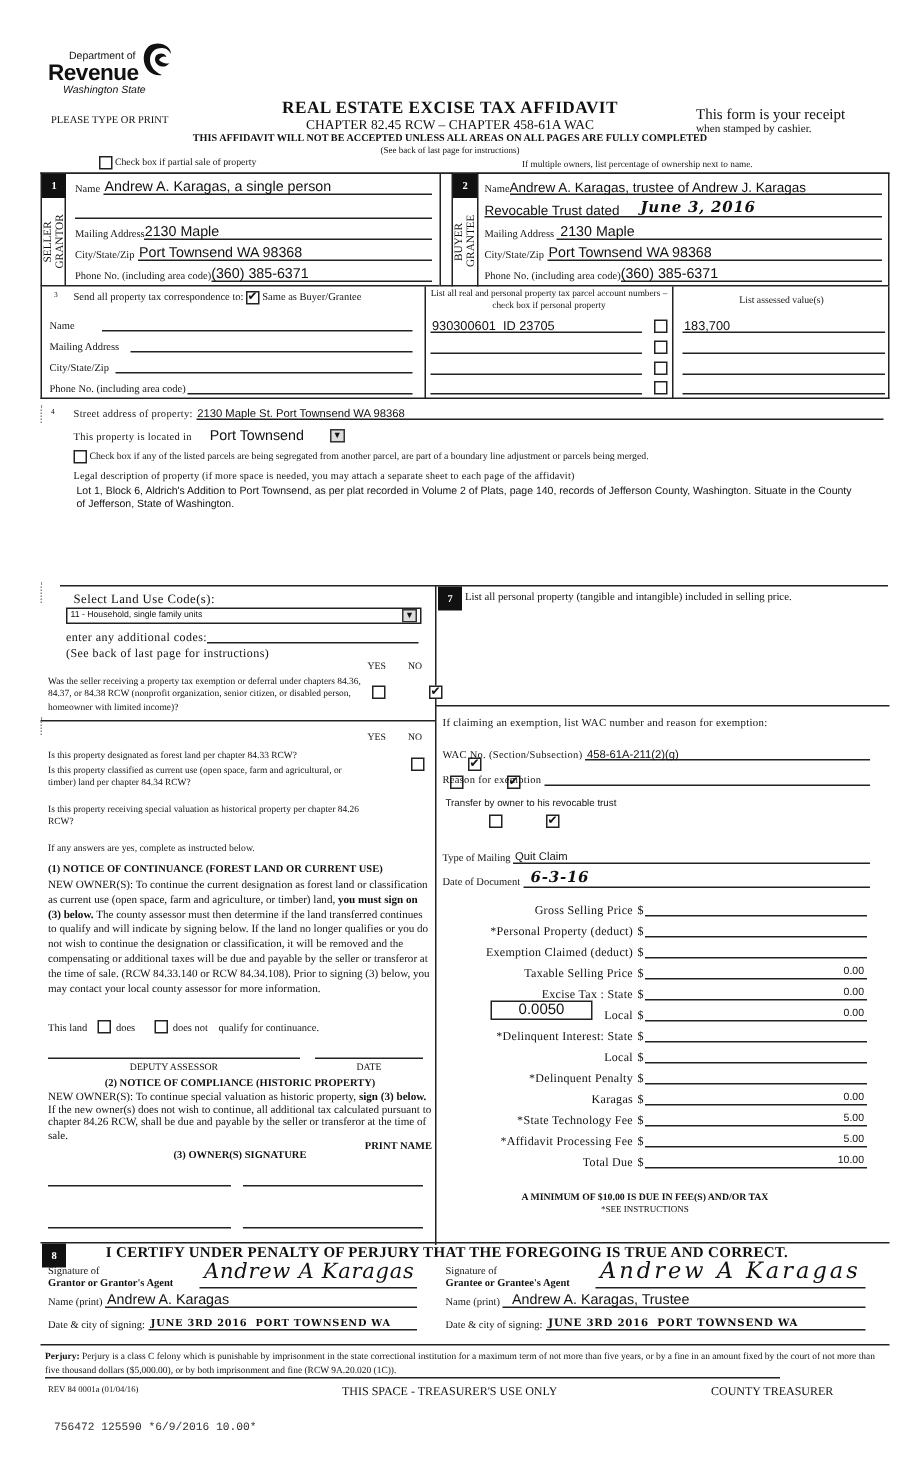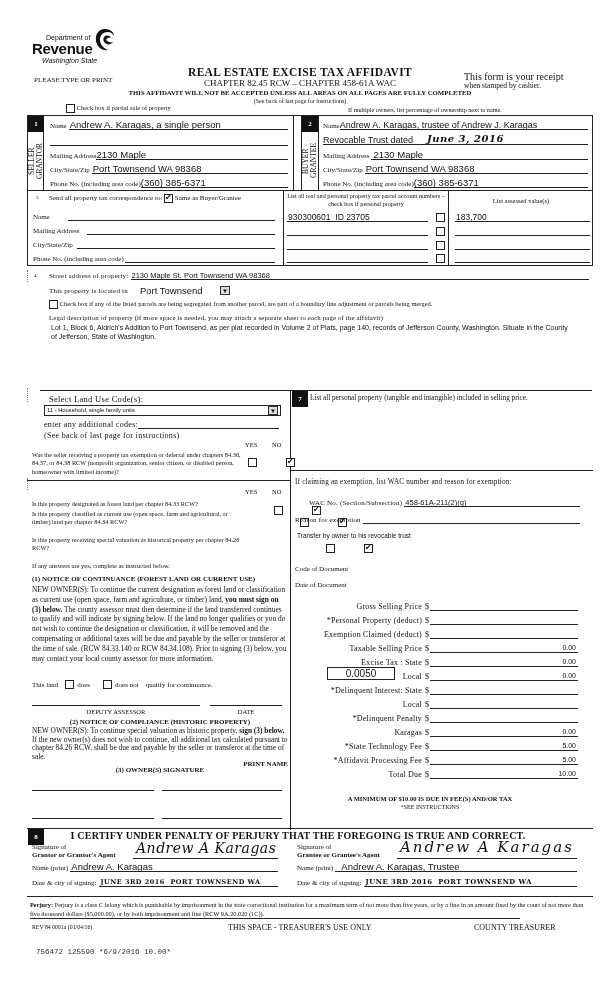--- a/index.html
+++ b/index.html
@@ -290,36 +290,42 @@
 <div class="abs center" style="left:32px;top:766px;width:256px;font-size:7px;font-weight:bold;">(3)  OWNER(S) SIGNATURE</div>
 <div class="abs" style="left:32px;top:790px;width:122px;height:1px;background:#222;"></div>
 <div class="abs" style="left:162px;top:790px;width:120px;height:1px;background:#222;"></div>
 <div class="abs center" style="left:32px;top:760px;width:256px;font-size:7px;font-weight:bold;text-align:right;">PRINT NAME</div>
 <div class="abs" style="left:32px;top:818px;width:122px;height:1px;background:#222;"></div>
 <div class="abs" style="left:162px;top:818px;width:120px;height:1px;background:#222;"></div>
 
 
 <div class="abs" style="left:295px;top:478px;font-size:7.2px;letter-spacing:0.2px;">If claiming an exemption, list WAC number and reason for exemption:</div>
 <div class="row" style="left:295px;top:496px;width:285px;">
-  <span style="font-size:7px;letter-spacing:0.2px;margin-left:14px;">WAC No. (Section/Subsection)</span>
+  <span style="font-size:7px;letter-spacing:0.2px;">WAC No. (Section/Subsection)</span>
   <div class="line">
       <span class="abs val" style="left:1px;bottom:-1px;font-size:7.5px;">458-61A-211(2)(g)</span>
     </div>
 </div>
 <div class="row" style="left:295px;top:513px;width:285px;">
   <span style="font-size:7px;letter-spacing:0.2px;">Reason for exemption</span>
   <div class="line"></div>
 </div>
 <div class="abs sans" style="left:297px;top:532px;font-size:6.5px;">Transfer by owner to his revocable trust</div>
 
 <div class="row" style="left:295px;top:565px;width:285px;">
-  <span style="font-size:7px;">Code of Document</span>
+  <span style="font-size:7px;">Type of Mailing</span>
+  <div class="line">
+      <span class="abs val" style="left:1px;bottom:0px;font-size:7.5px;">Quit Claim</span>
+    </div>
 </div>
 <div class="row" style="left:295px;top:581px;width:285px;">
   <span style="font-size:7px;">Date of Document</span>
+  <div class="line">
+      <span class="abs hand" style="left:5px;bottom:0px;font-size:10px;">6-3-16</span>
+    </div>
 </div>
 
 
 <div class="fee-row" style="top:597px;">
   <span class="flbl">Gross Selling Price</span>
     <span class="dollar">$</span>
   <span class="fline"></span>
 </div>
 <div class="fee-row" style="top:611px;">
   <span class="flbl">*Personal Property (deduct)</span>

